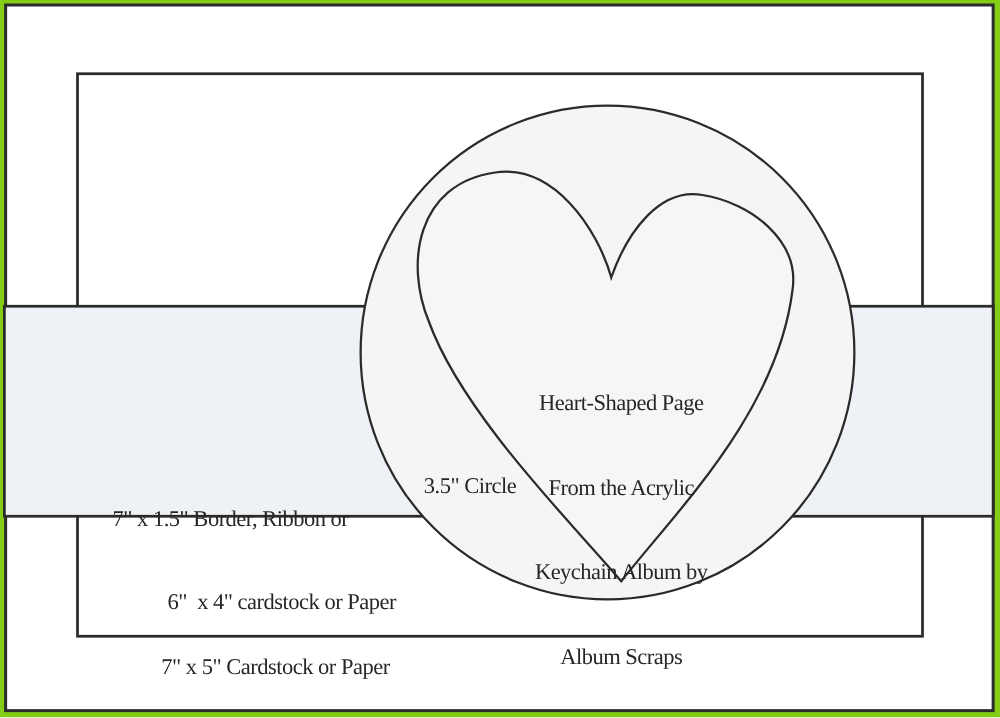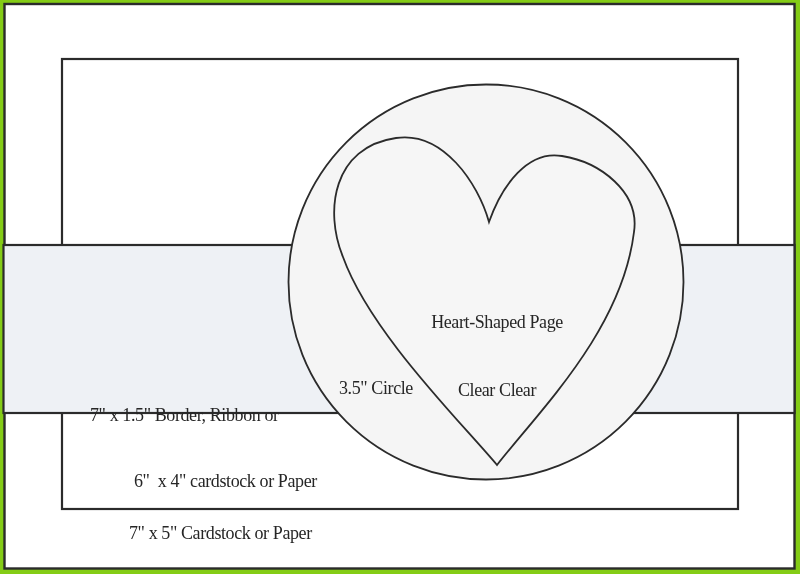--- a/index.html
+++ b/index.html
@@ -80,21 +80,23 @@
              C 324 211, 333 147, 396 138
              C 443 131, 478 183, 489 222
              C 502 185, 528 150, 562 156
              C 600 162, 640 192, 634 232
              C 622 330, 540 410, 497 465
              Z" fill="#f6f6f6" stroke="#2b2b2b" stroke-width="1.8" stroke-linejoin="miter"></path>
   </svg>
 
   <div class="caption heart-caption">
     <div>Heart-Shaped Page</div>
-    <div>Clear Clear</div>
+    <div>From the Acrylic</div>
+    <div>Keychain Album by</div>
+    <div>Album Scraps</div>
   </div>
 
   <div class="caption circle-label">3.5" Circle</div>
 
   <div class="caption band-label">
     <div>7" x 1.5" Border, Ribbon or</div>
   </div>
 
   <div class="caption inner-card-label">6"  x 4" cardstock or Paper</div>
 

